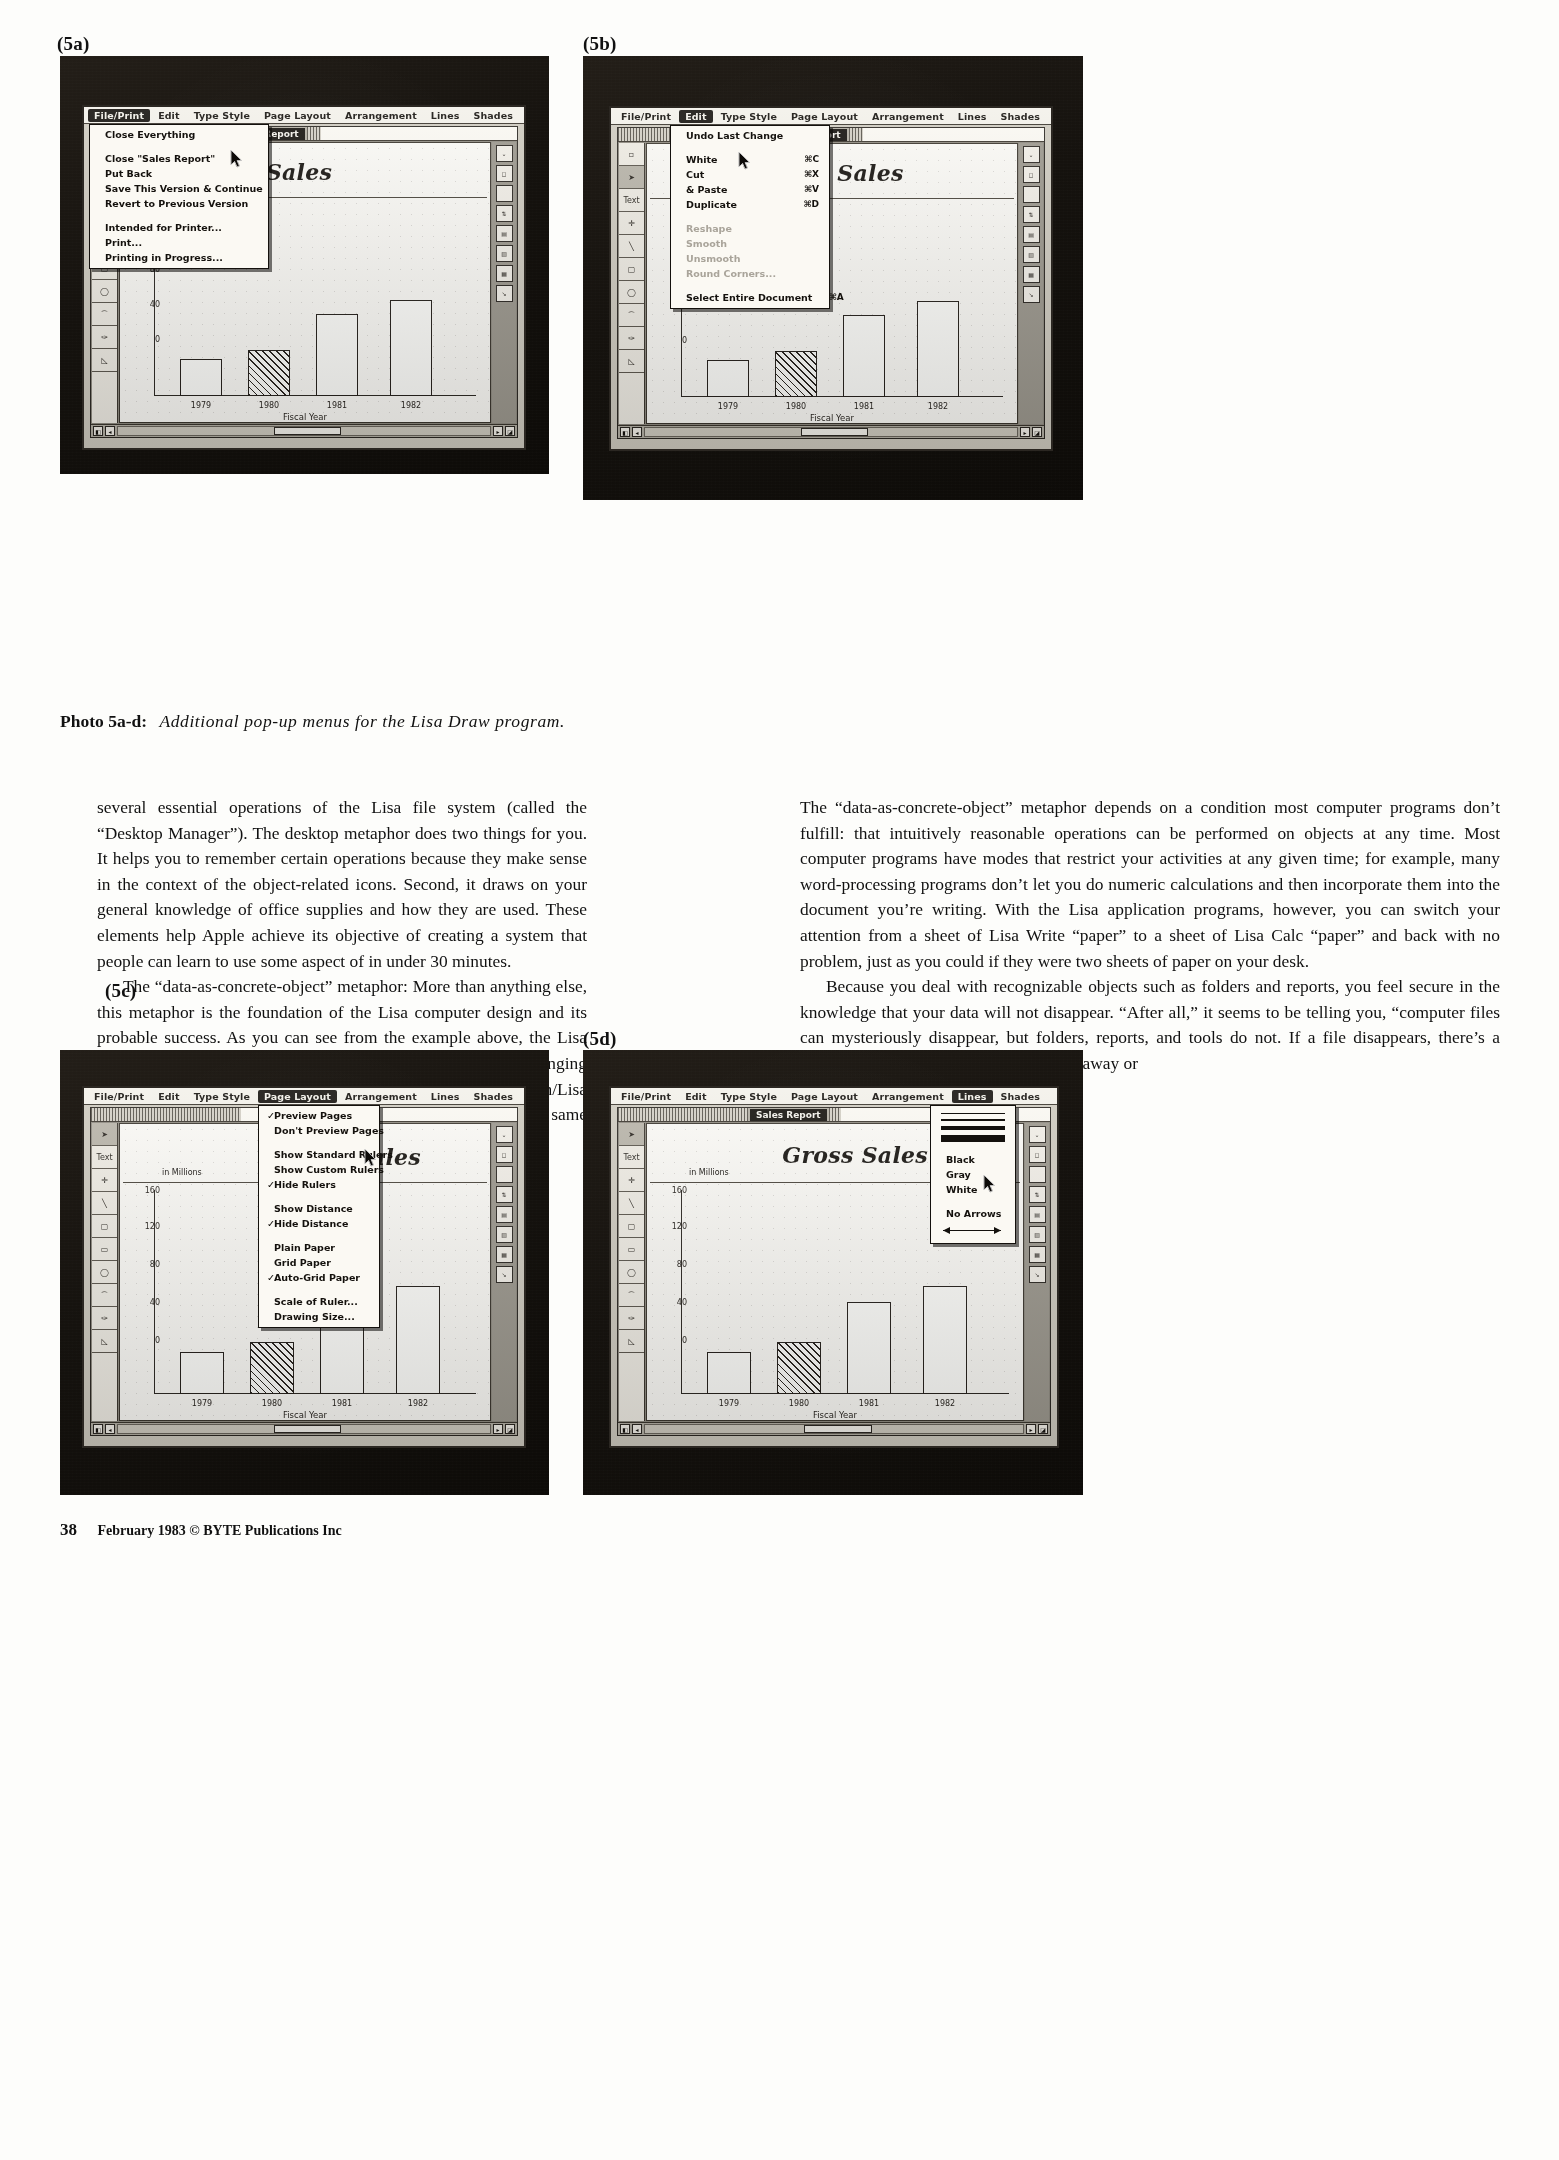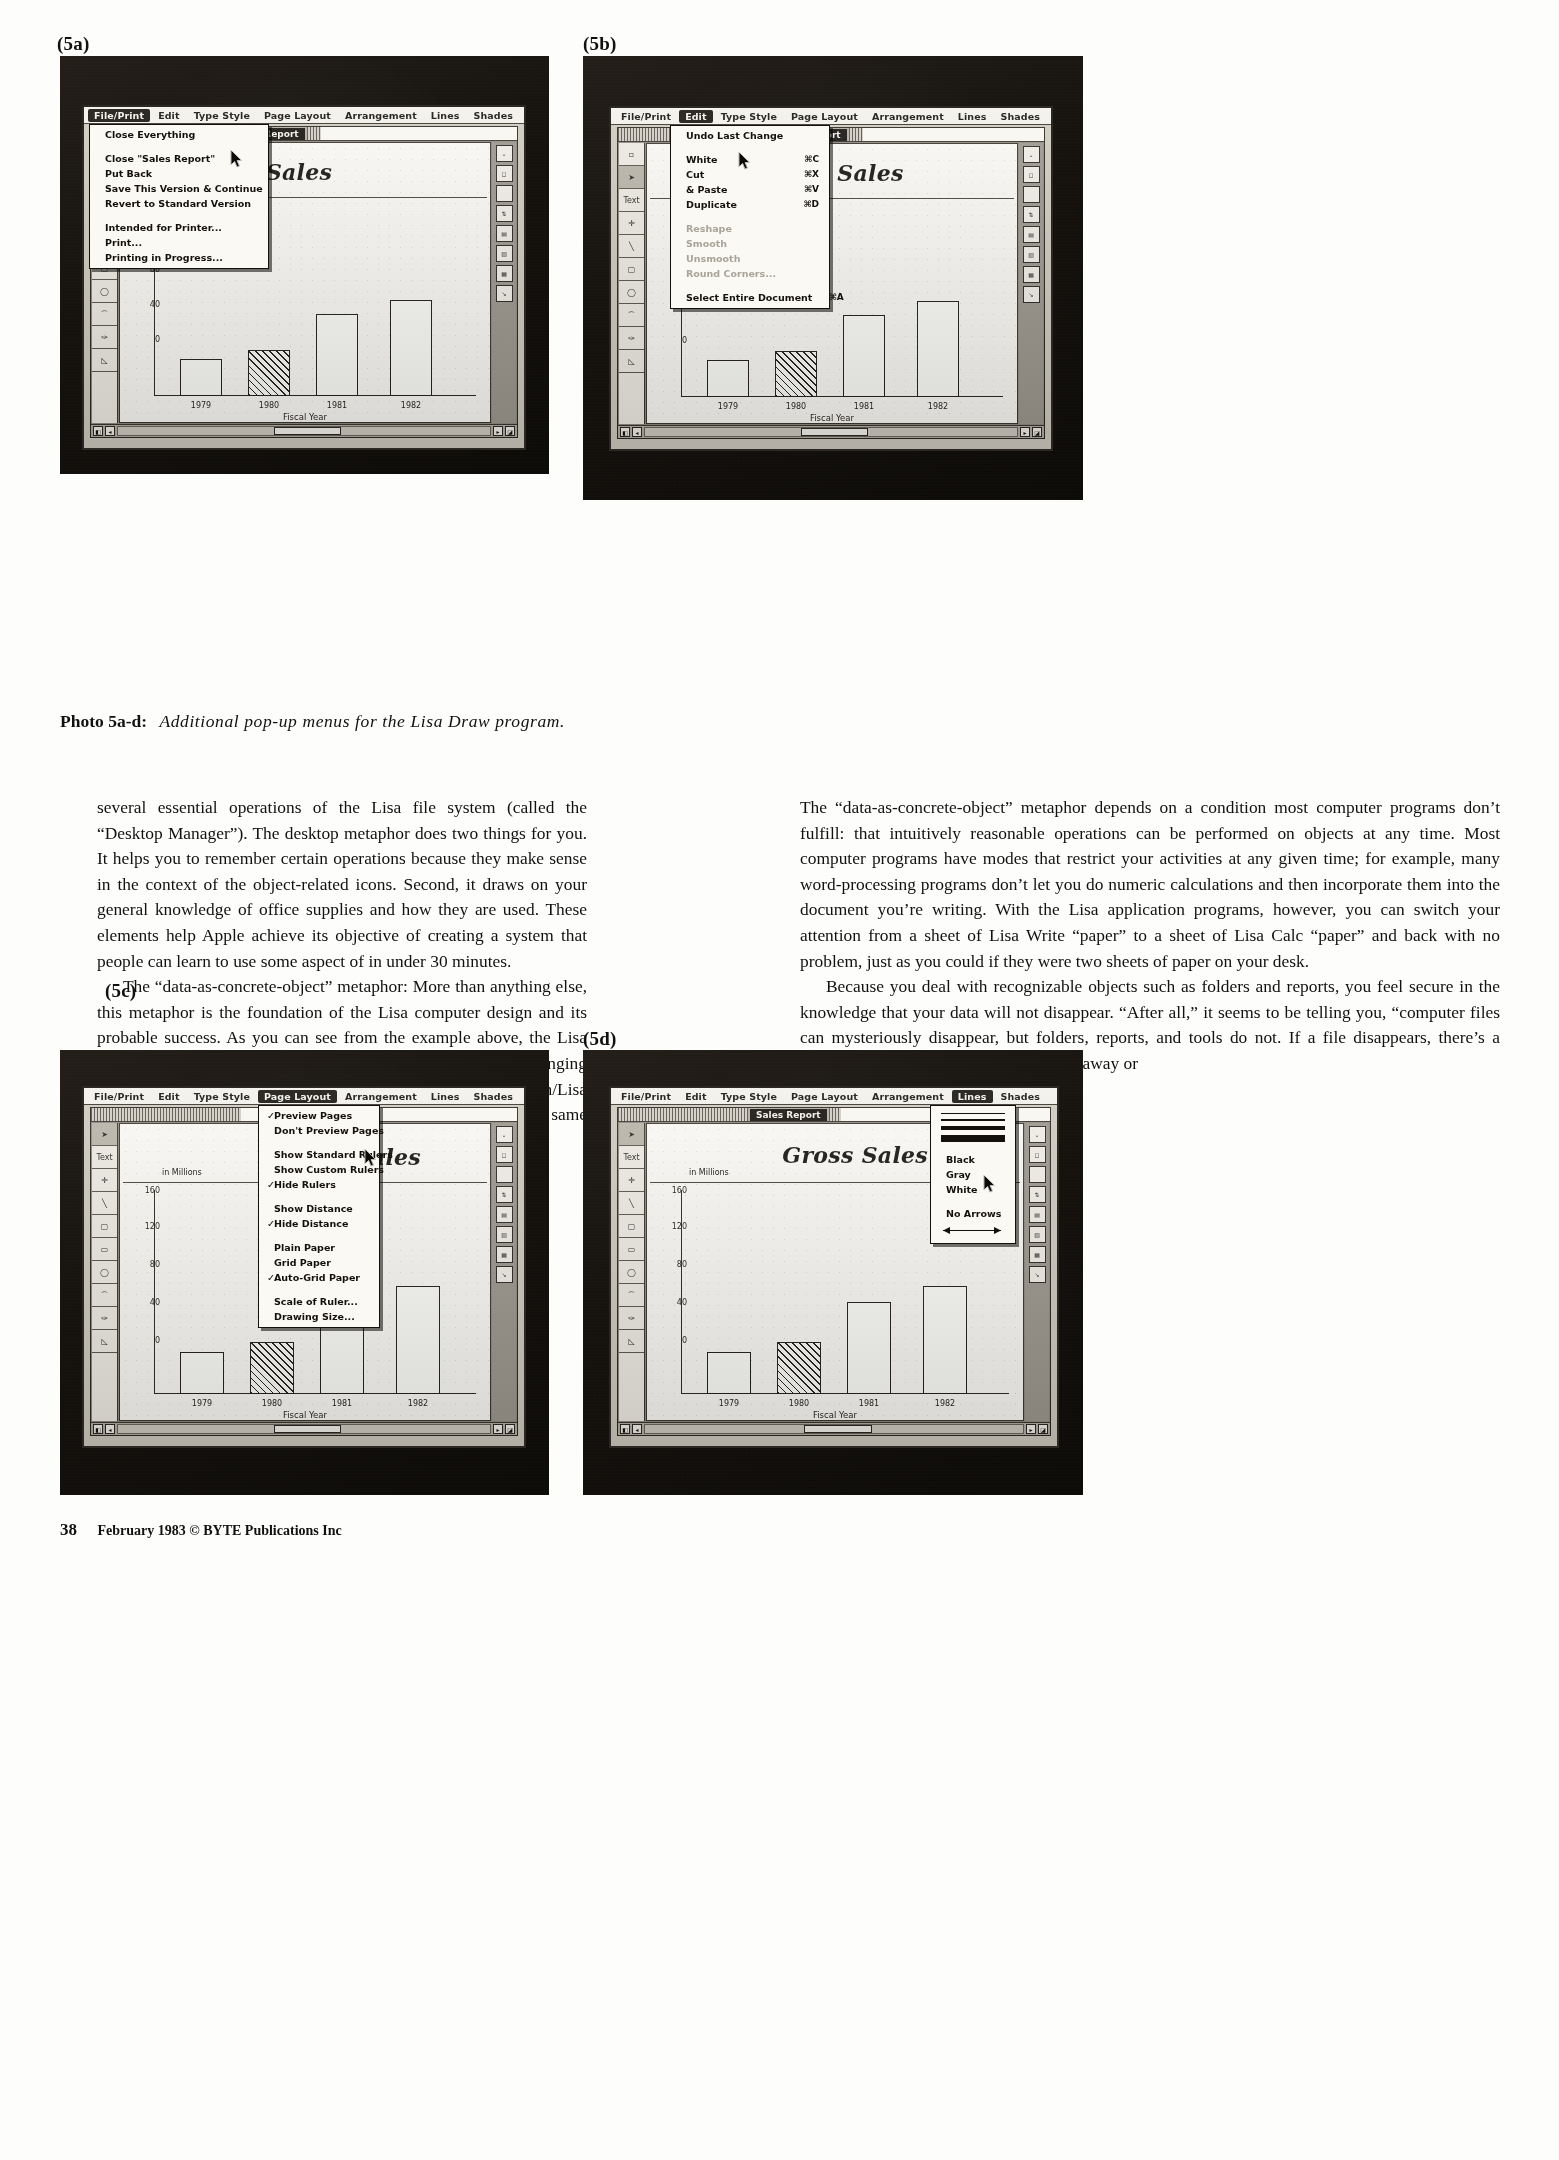--- a/index.html
+++ b/index.html
@@ -358,21 +358,21 @@
           <div class="row">
             <span><span class="chk"></span><span>Close "Sales Report"</span></span>
           </div>
           <div class="row">
             <span><span class="chk"></span><span>Put Back</span></span>
           </div>
           <div class="row">
             <span><span class="chk"></span><span>Save This Version &amp; Continue</span></span>
           </div>
           <div class="row">
-            <span><span class="chk"></span><span>Revert to Standard Version</span></span>
+            <span><span class="chk"></span><span>Revert to Previous Version</span></span>
           </div>
           <div class="gap"></div>
           <div class="row">
             <span><span class="chk"></span><span>Intended for Printer...</span></span>
           </div>
           <div class="row">
             <span><span class="chk"></span><span>Print...</span></span>
           </div>
           <div class="row">
             <span><span class="chk"></span><span>Printing in Progress...</span></span>

